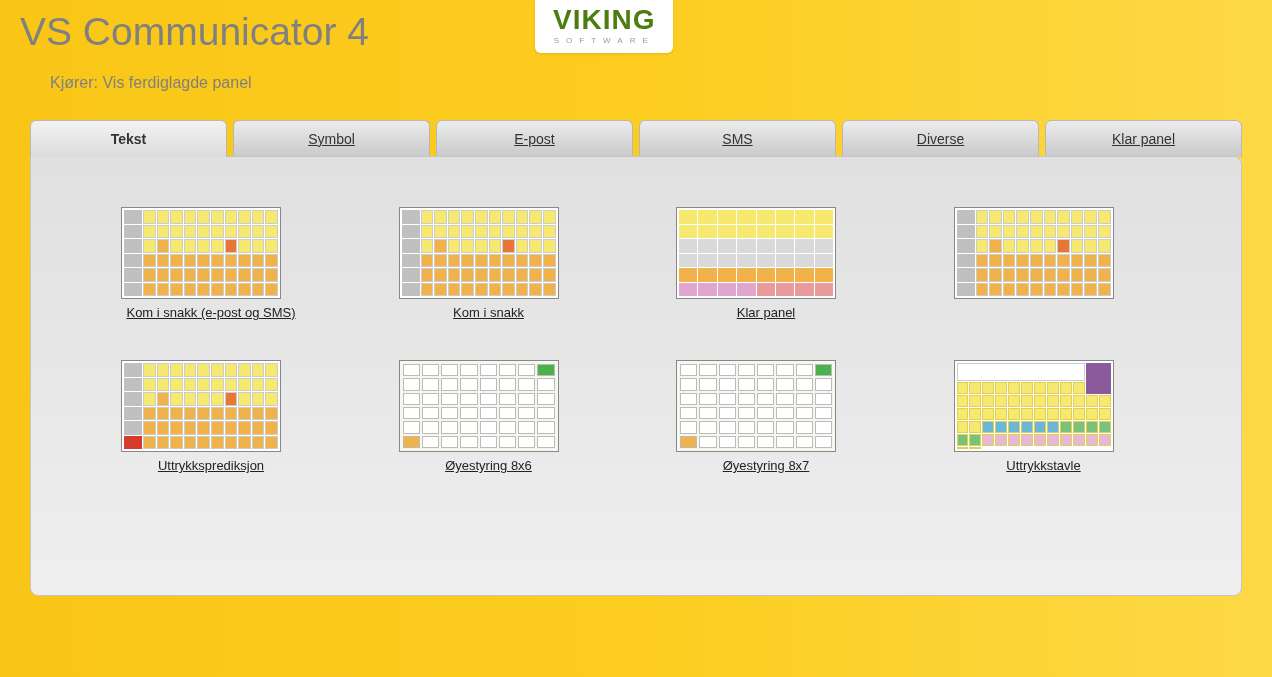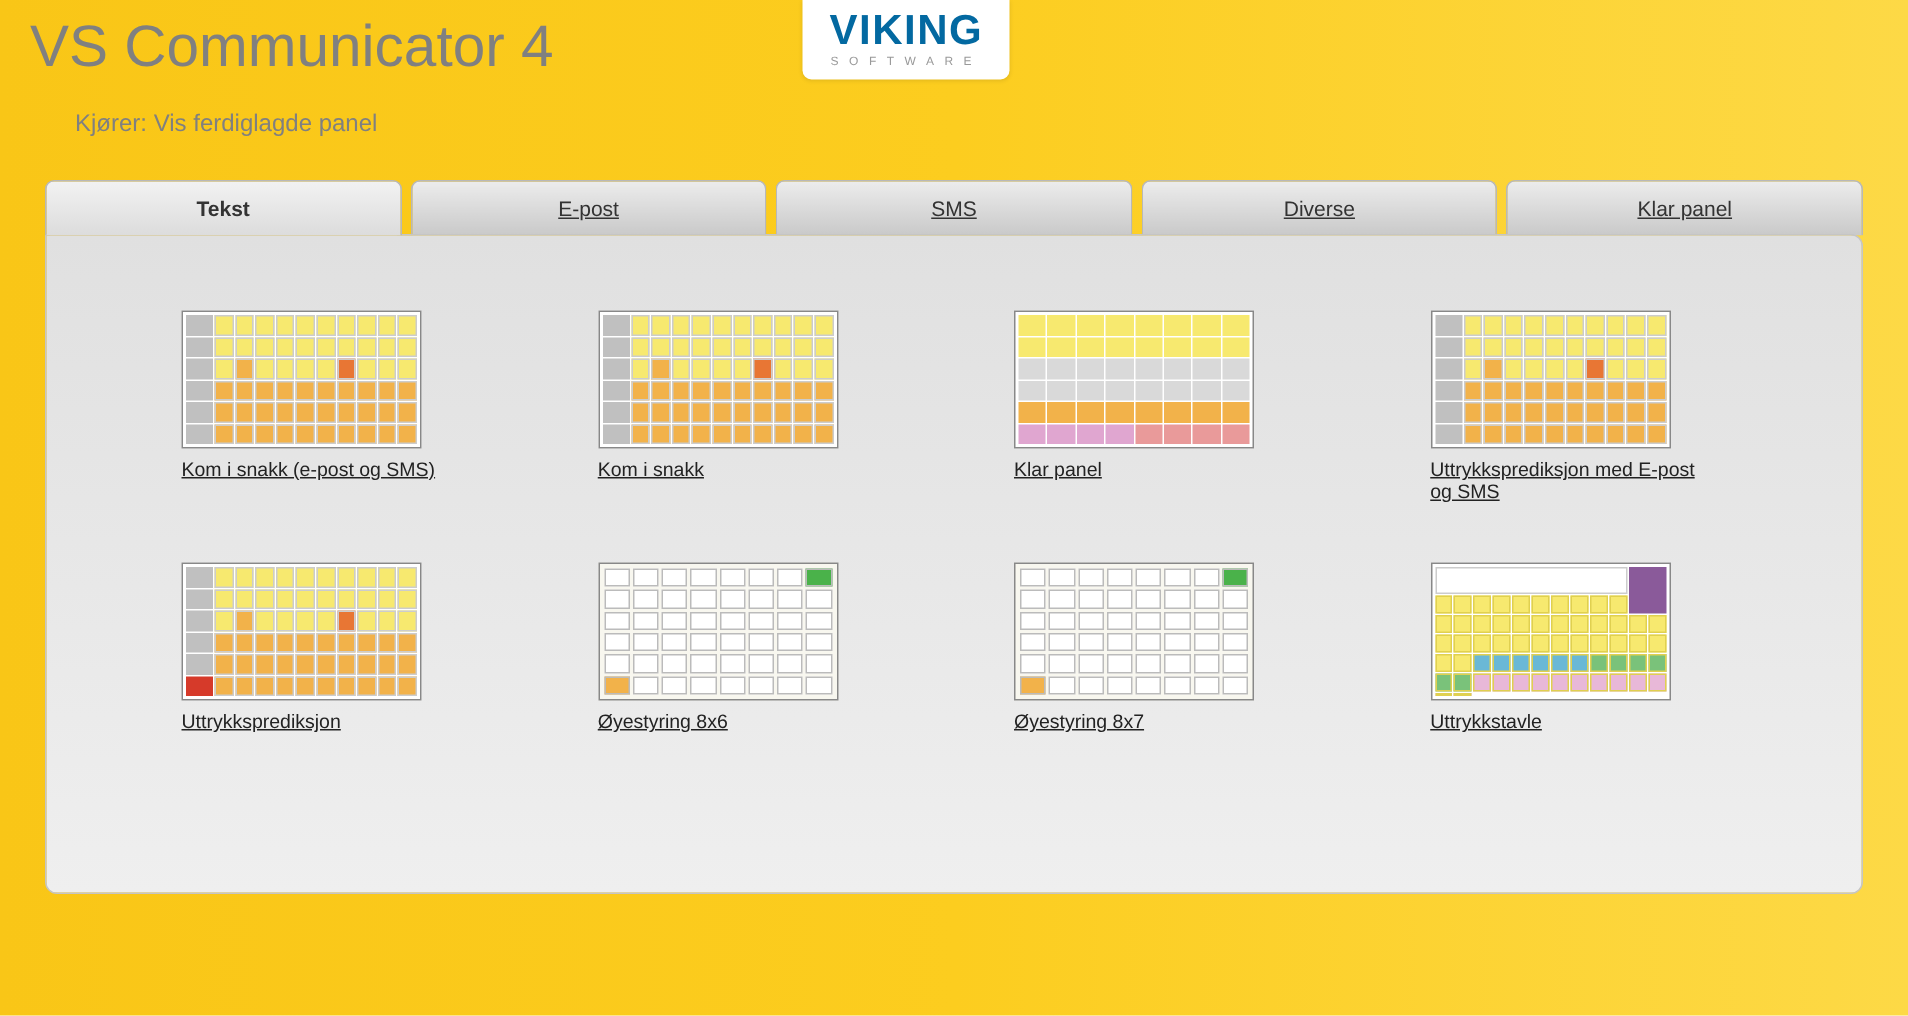--- a/index.html
+++ b/index.html
@@ -34,21 +34,21 @@
       position: absolute;
       top: 0;
       left: 535px;
       background: #fff;
       padding: 6px 18px 8px 18px;
       border-radius: 0 0 6px 6px;
       text-align: center;
       box-shadow: 0 1px 3px rgba(0,0,0,0.1);
     }
     .logo-text {
-      color: #0369a1;
+      color: #4d7c0f;
       font-weight: 800;
       font-size: 28px;
       letter-spacing: 1px;
       line-height: 1;
     }
     .logo-sub {
       color: #999;
       font-size: 8px;
       letter-spacing: 7px;
       margin-top: 2px;
@@ -80,20 +80,21 @@
     }
     .panel-area {
       margin: 0 30px 30px 30px;
       background: linear-gradient(to bottom, #e0e0e0 0%, #efefef 100%);
       border-radius: 0 8px 8px 8px;
       padding: 50px 90px;
       min-height: 440px;
       border: 1px solid #c5c5c5;
       position: relative;
       top: -1px;
+      text-align: center;
     }
     .grid {
       display: grid;
       grid-template-columns: repeat(4, 1fr);
       gap: 40px 80px;
     }
     .item {
       display: flex;
       flex-direction: column;
       cursor: pointer;
@@ -184,20 +185,21 @@
     <div class="logo-sub">SOFTWARE</div>
   </div>
 
   <div class="header">
     <div class="app-title">VS Communicator 4</div>
     <div class="subtitle">Kjører: Vis ferdiglagde panel</div>
   </div>
 
   <div class="tabs" id="tabs-container">
       <div class="tab active">Tekst</div>
+      <div class="tab">Symbol</div>
       <div class="tab">E-post</div>
       <div class="tab">SMS</div>
       <div class="tab">Diverse</div>
       <div class="tab">Klar panel</div>
     </div>
 
   <div class="panel-area">
     <div class="grid" id="panel-grid">
         <div class="item">
           <div class="thumb kbd">
@@ -492,21 +494,20 @@
               <div class="ky"></div>
               <div class="ky"></div>
               <div class="ky"></div>
               <div class="ky"></div>
               <div class="ky"></div>
               <div class="ky"></div>
               <div class="ky"></div>
               <div class="ky"></div>
             </div>
           </div>
-          <div class="item-label">Uttrykksprediksjon med E-post og SMS</div>
         </div>
         <div class="item">
           <div class="thumb kbd">
             <div class="r">
               <div class="side"></div>
               <div class="ky"></div>
               <div class="ky"></div>
               <div class="ky"></div>
               <div class="ky"></div>
               <div class="ky"></div>

